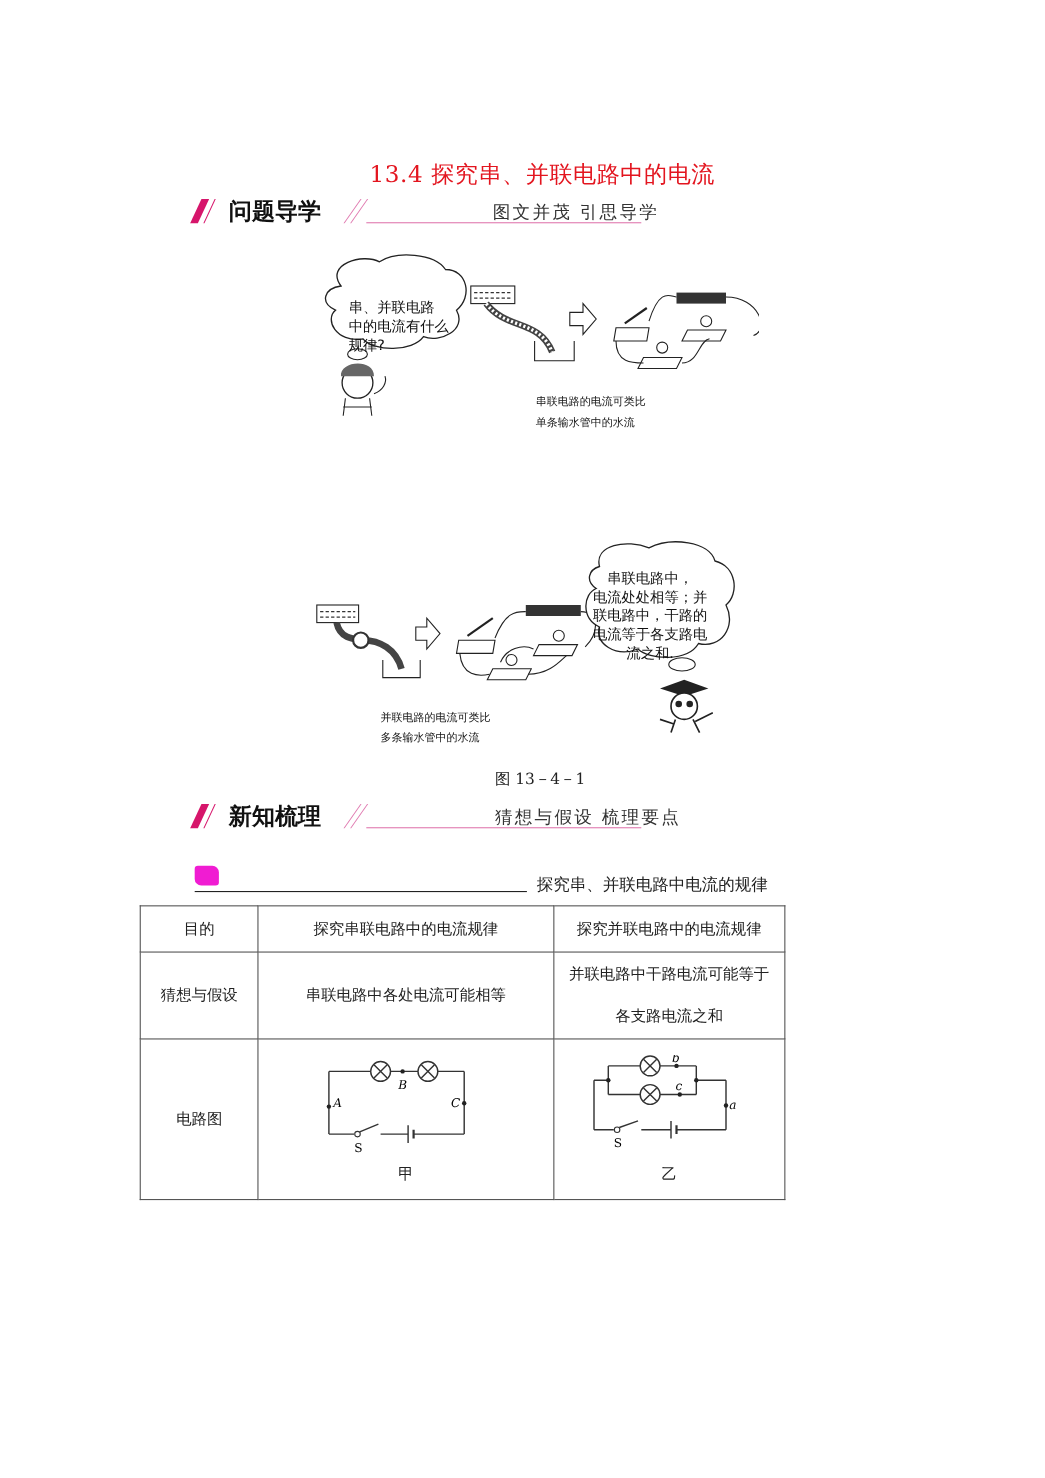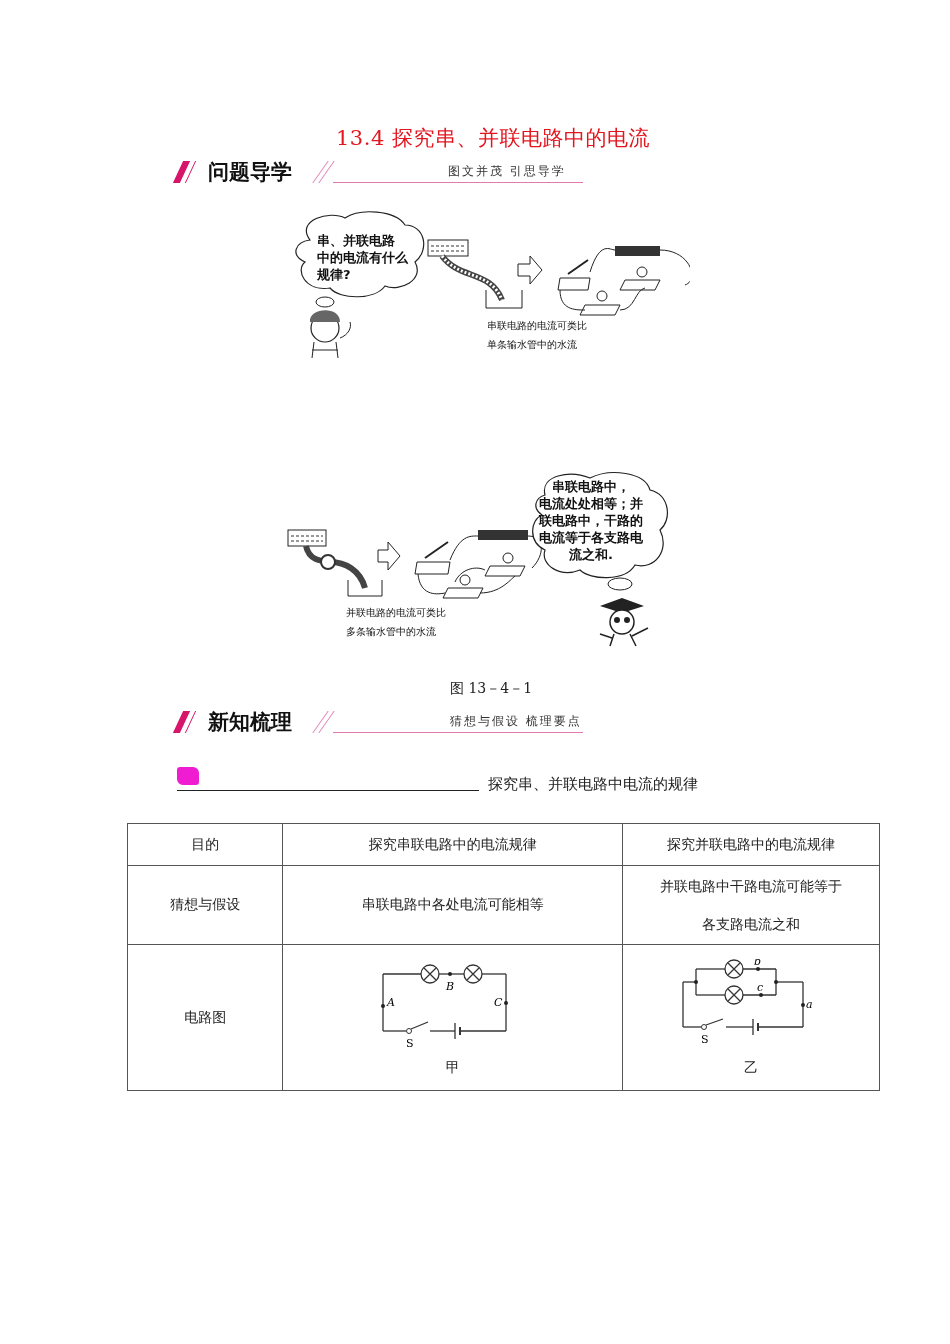--- a/index.html
+++ b/index.html
@@ -1,30 +1,30 @@
 <!DOCTYPE html>
 <html><head>
 <meta charset="utf-8">
 <style>
   html, body { margin:0; padding:0; background:#fff; }
   body { width:950px; height:1344px; position:relative; overflow:hidden;
          font-family:"DejaVu Sans", sans-serif; color:#222; }
-  .abs { position:absolute; }
+  .abs { position:absolute;margin-top:20px; }
   .title { left:336px; top:124px; font-size:21px; color:#e3151f; font-family:"DejaVu Serif", serif; letter-spacing:0.5px; white-space:nowrap; }
   .sec-head { height:30px; }
   .sec-bar { position:absolute; left:0; top:4px; width:7px; height:22px; background:#d6156b; transform:skewX(-25deg); }
   .sec-bar2 { position:absolute; left:12px; top:4px; width:1px; height:22px; background:#d6156b; transform:skewX(-25deg); }
   .sec-title { position:absolute; left:30px; top:1px; font-size:21px; font-weight:bold; color:#111; white-space:nowrap; }
   .sec-slash { position:absolute; top:4px; width:1px; height:22px; background:#e07ab0; transform:skewX(-35deg); }
   .sec-line { position:absolute; top:25px; height:1px; background:#e07ab0; }
-  .sec-sub { position:absolute; top:6px; font-size:12px; color:#333; font-family:"DejaVu Serif", serif; letter-spacing:2px; white-space:nowrap; }
-  .bubble-text { font-size:13px; line-height:17px; color:#111;font-weight:bold; }
+  .sec-sub { position:absolute; top:6px; font-size:16px; color:#333; font-family:"DejaVu Serif", serif; letter-spacing:2px; white-space:nowrap; }
+  .bubble-text { font-size:13px; line-height:17px; color:#111; }
   .caption { font-size:10px; line-height:19px; color:#111; white-space:nowrap; }
   .fig-label { font-size:14px; font-family:"DejaVu Serif", serif; color:#222; }
-  table.kt { position:absolute; left:127px; top:823px; width:753px; border-collapse:collapse;
+  table.kt { position:absolute; left:127px; top:823px; width:587px; border-collapse:collapse;
              font-family:"DejaVu Serif", serif; font-size:14px; color:#222; }
   table.kt td { border:1px solid #555; text-align:center; vertical-align:middle; padding:0; }
   .pinkbox { left:177px; top:767px; width:22px; height:18px; background:#f01cd2; border-radius:3px 6px 3px 6px; }
   .kp-line { left:177px; top:790px; width:302px; height:1px; background:#222; }
   .kp-text { left:488px; top:775px; font-size:15px; font-family:"DejaVu Serif", serif; color:#222; white-space:nowrap; }
 </style>
 </head>
 <body>
 
 <div class="abs title">13.4 探究串、并联电路中的电流</div>

